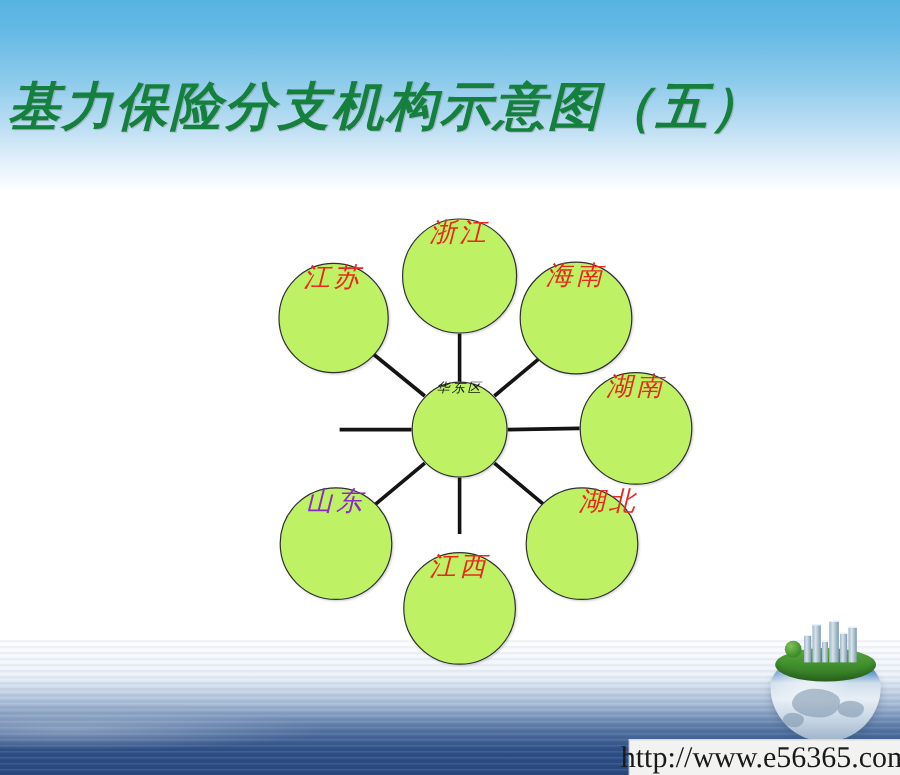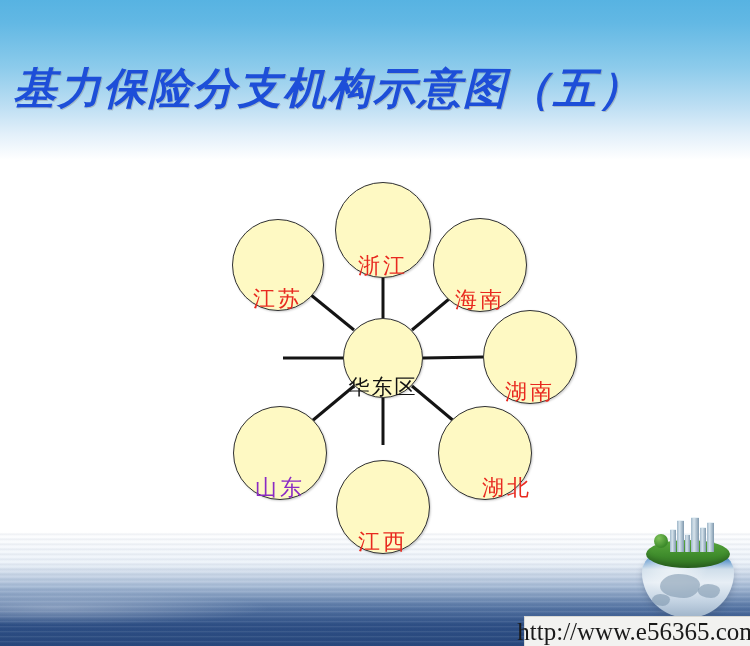--- a/index.html
+++ b/index.html
@@ -59,65 +59,66 @@
     background: radial-gradient(ellipse at 18% 50%, rgba(255,255,255,0.30), rgba(255,255,255,0) 62%);
     pointer-events: none;
   }
 
   
   .title {
     position: absolute;
     left: 0;
     top: 60px;
     width: 643px;
-    text-align: right;
+    text-align: center;
     font-family: "Liberation Serif", "DejaVu Serif", serif;
     font-weight: bold;
     font-style: italic;
     font-size: 43px;
     letter-spacing: 2px;
-    color: #1d4ed8;
+    color: #15803d;
     white-space: nowrap;
     text-shadow: 1px 1px 0 rgba(120,120,120,0.35);
   }
 
   
   .diagram {
     position: absolute;
     left: 0; top: 0;
     width: 750px;
     height: 646px;
   }
   .edges {
     position: absolute;
     left: 0; top: 0;
     width: 750px;
     height: 646px;
   }
   .node {
     position: absolute;
     border-radius: 50%;
-    background: #fef9c3;
+    background: #bef264;
     border: 1.5px solid #2f3033;
     box-sizing: border-box;
     display: flex;
-    align-items: flex-end;
+    align-items: flex-start;
     justify-content: center;
     box-shadow: 1px 1px 2px rgba(0,0,0,0.18);
+    font-style: italic;
   }
   .node-label {
     font-family: "Liberation Serif", "DejaVu Serif", serif;
     font-size: 22px;
     letter-spacing: 3px;
     white-space: nowrap;
     line-height: 1;
   }
   .node.center .node-label {
     font-family: "Liberation Sans", "DejaVu Sans", sans-serif;
-    font-size: 21px;
+    font-size: 11px;
     letter-spacing: 2px;
     color: #121212;
   }
 
   
   .globe {
     position: absolute;
     left: 634px;
     top: 516px;
     width: 108px;

